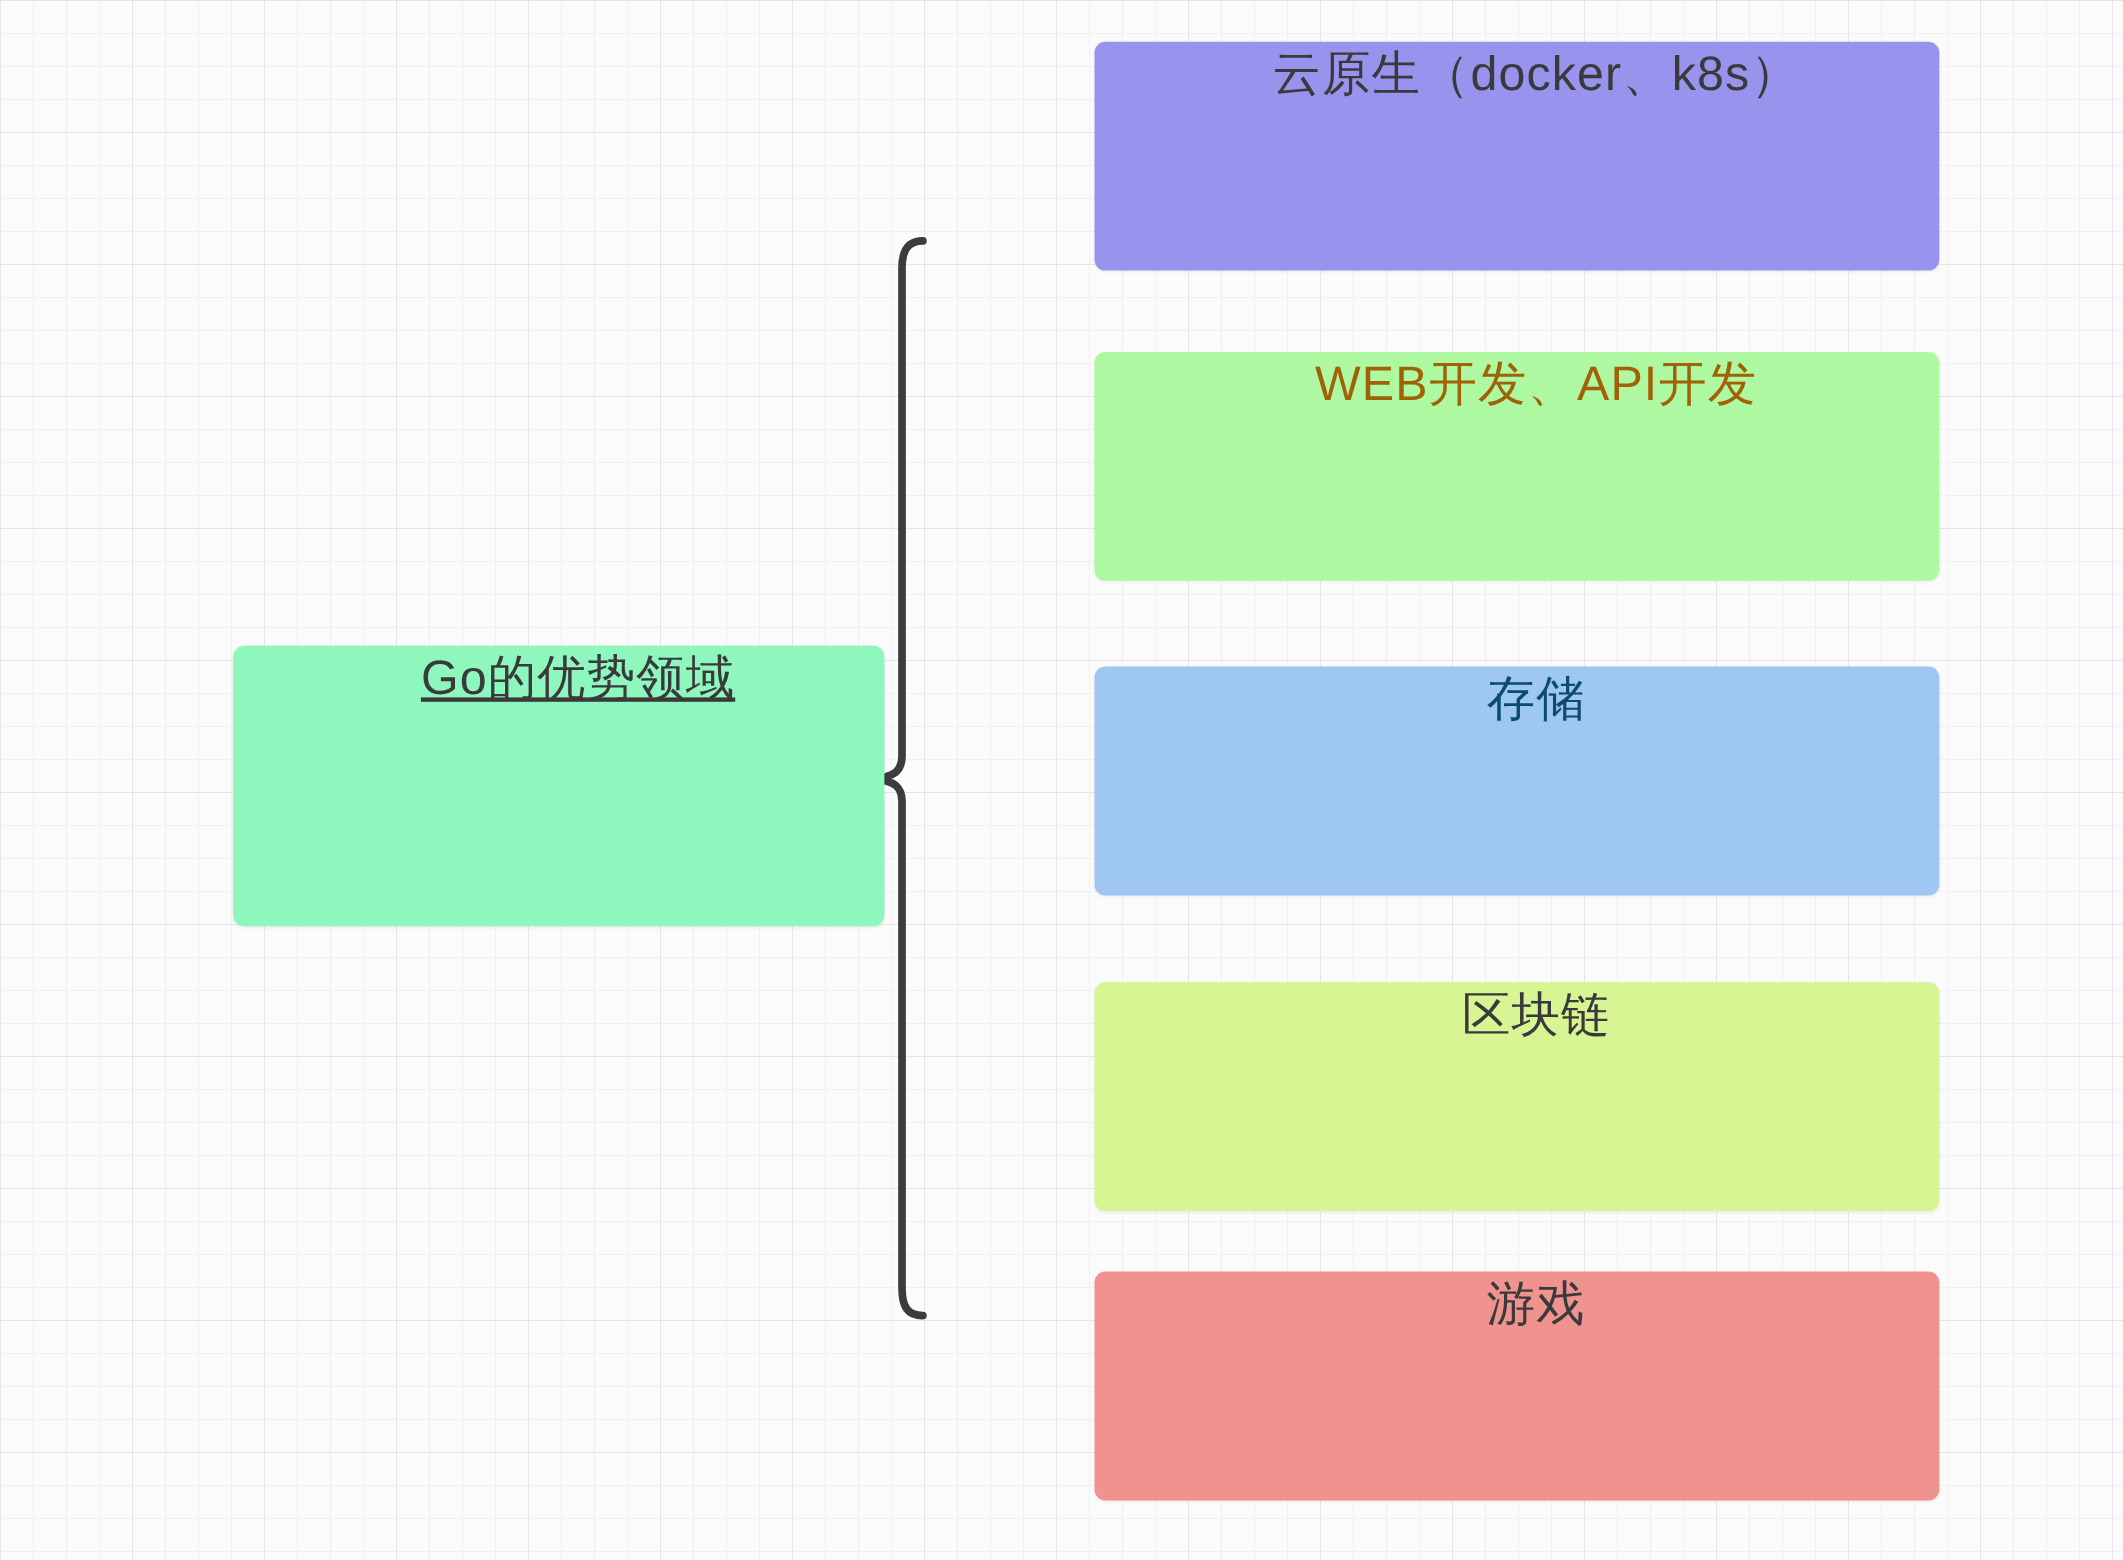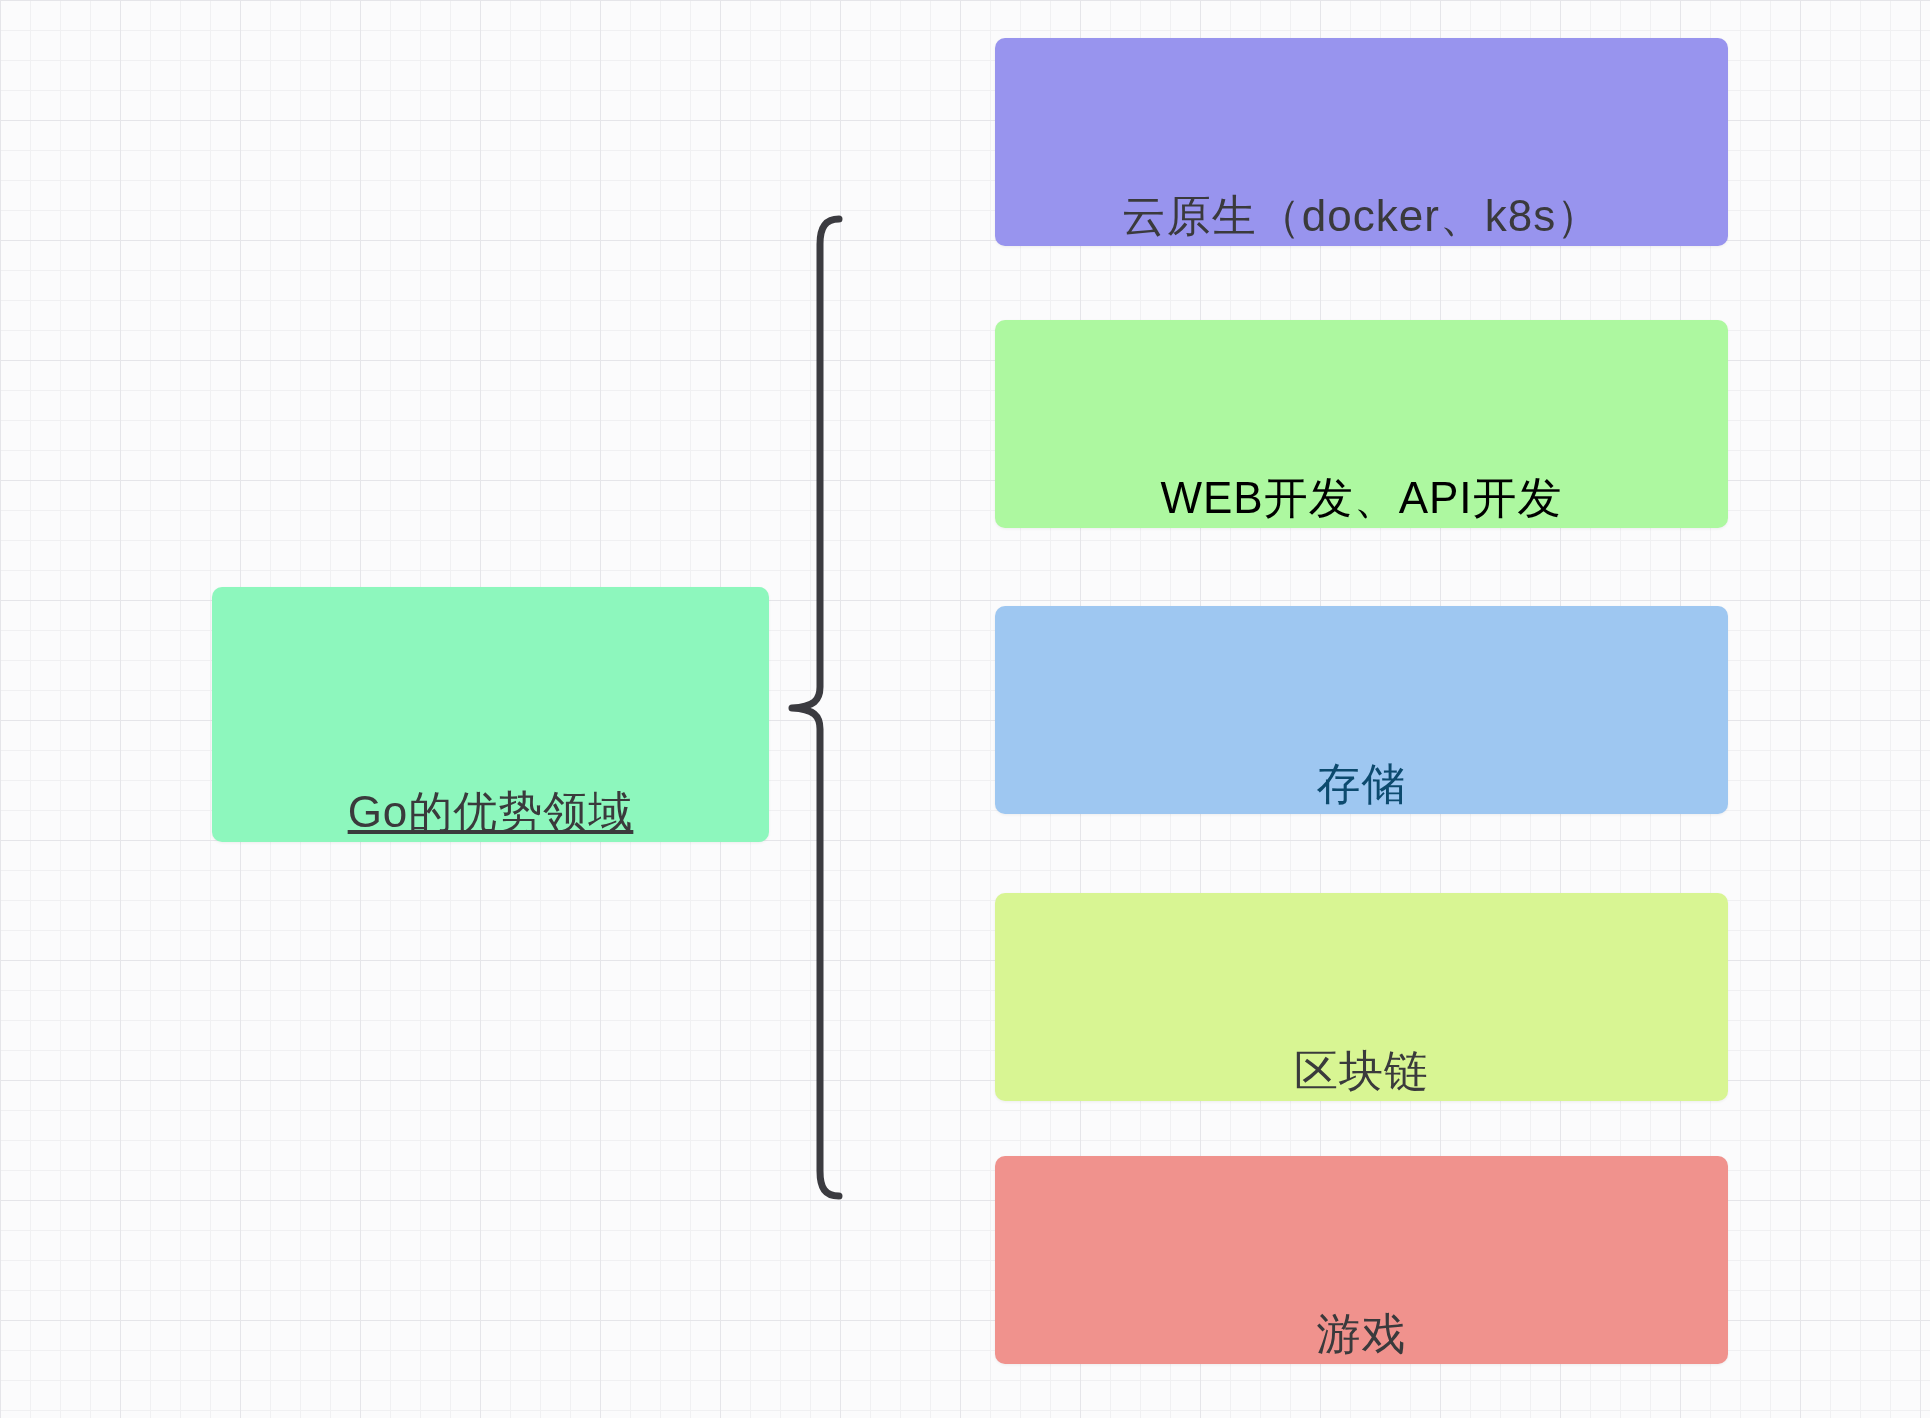--- a/index.html
+++ b/index.html
@@ -18,30 +18,31 @@
     background-image:
       linear-gradient(to right, #e5e5e9 1px, transparent 1px),
       linear-gradient(to bottom, #e5e5e9 1px, transparent 1px),
       linear-gradient(to right, #f0f0f2 1px, transparent 1px),
       linear-gradient(to bottom, #f0f0f2 1px, transparent 1px);
     background-size: 120px 120px, 120px 120px, 30px 30px, 30px 30px;
   }
   .node {
     position: absolute;
     display: flex;
-    align-items: flex-end;
+    align-items: flex-start;
     justify-content: center;
     border-radius: 10px;
     font-size: 44px;
     font-weight: 400;
     color: #3a3a3c;
     letter-spacing: 1px;
     box-shadow: 0 1px 3px rgba(0,0,0,0.06);
     white-space: nowrap;
     cursor: default;
+    padding-left: 35px;
   }
   .root-node {
     left: 212px;
     top: 587px;
     width: 557px;
     height: 255px;
   }
   .child-node {
     left: 995px;
     width: 733px;
@@ -79,21 +80,21 @@
 
   <div class="node root-node" style="background-color: rgb(141, 247, 189);">
     <span style="color: rgb(58, 58, 60); text-decoration: underline;">Go的优势领域</span>
   </div>
 
   <div class="node child-node child-0" style="background-color: rgb(152, 148, 238);">
     <span style="color: rgb(58, 58, 60);">云原生（docker、k8s）</span>
   </div>
 
   <div class="node child-node child-1" style="background-color: rgb(173, 248, 160);">
-    <span style="color: #000000;">WEB开发、API开发</span>
+    <span style="color: #a16207;">WEB开发、API开发</span>
   </div>
 
   <div class="node child-node child-2" style="background-color: rgb(158, 199, 241);">
     <span style="color: #0c4a6e;">存储</span>
   </div>
 
   <div class="node child-node child-4" style="background-color: rgb(240, 146, 141);">
     <span style="color: rgb(58, 58, 60);">游戏</span>
   </div>
 

